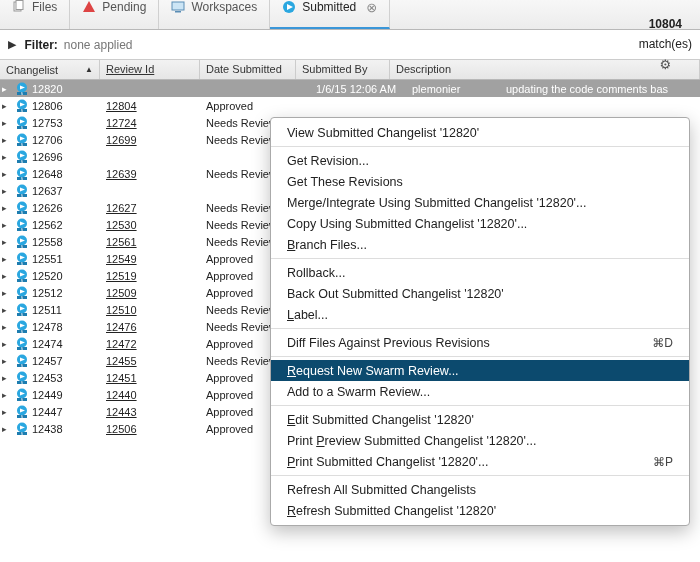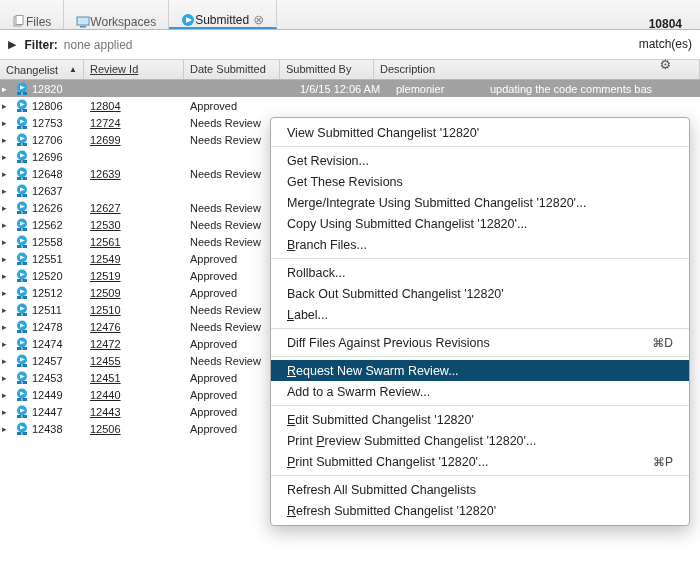--- a/index.html
+++ b/index.html
@@ -1,31 +1,31 @@
 <!DOCTYPE html>
 <html><head>
 <meta charset="utf-8">
 <style>
   * { box-sizing: border-box; margin: 0; padding: 0; font-family: -apple-system, "Helvetica Neue", Arial, sans-serif; }
   body { width: 700px; height: 562px; overflow: hidden; background: #fff; position: relative; font-size: 12px; color: #222; }
   .tabbar { display: flex; align-items: center; height: 30px; border-bottom: 1px solid #b8b8b8; background: linear-gradient(#f7f7f7,#ececec); }
-  .tab { display: flex; align-items: flex-end; padding: 0 12px; height: 100%; border-right: 1px solid #d0d0d0; color: #555; cursor: default; }
+  .tab { display: flex; align-items: flex-start; gap: 6px; padding: 0 12px; height: 100%; border-right: 1px solid #d0d0d0; color: #555; cursor: default; }
   .tab.active { border-bottom: 2px solid #3a96d8; color: #222; }
   .tab .ico { width: 14px; height: 14px; display: inline-flex; align-items: center; justify-content: center; }
   .tab .close { color: #888; font-size: 13px; margin-left: 4px; }
   .filterbar { display: flex; align-items: center; height: 30px; border-bottom: 1px solid #ccc; padding: 0 8px; background: #fff; }
   .filterbar .play { font-size: 11px; margin-right: 8px; color: #333; }
   .filterbar .lbl { font-weight: bold; margin-right: 6px; }
   .filterbar .applied { color: #777; }
   .filterbar .right { margin-left: auto; display: flex; align-items: center; gap: 6px; flex-direction: column; }
   .matchcount { font-weight: bold; }
   .gear { font-size: 13px; color: #555; }
   .headerrow { display: flex; height: 20px; background: linear-gradient(#f2f2f2,#e6e6e6); border-bottom: 1px solid #b8b8b8; font-size: 11px; color: #333; }
   .headerrow > div { border-right: 1px solid #ccc; padding: 3px 6px; white-space: nowrap; overflow: hidden; }
-  .col-cl { width: 84px; display:flex; align-items:center; gap:2px;}
+  .col-cl { width: 100px; display:flex; align-items:center; gap:2px;}
   .col-rev { width: 100px; text-decoration: underline; }
   .col-state { width: 110px; }
   .col-date { width: 96px; }
   .col-by { width: 94px; }
   .col-desc { flex: 1; border-right: none; }
   .rows { height: 460px; overflow: hidden; }
   .row { display: flex; height: 17px; align-items: center; font-size: 11px; }
   .row.selected { background: #a1a1a1; color: #fff; }
   .row > div { padding: 0 6px; white-space: nowrap; overflow: hidden; }
   .row .col-cl { display: flex; align-items: center; gap: 3px; padding-left: 2px;}
@@ -50,20 +50,28 @@
         <svg viewBox="0 0 14 14">
           <rect x="2" y="2" width="7" height="9" fill="none" stroke="#999"></rect>
           <rect x="4" y="0.5" width="7" height="9" fill="#fff" stroke="#999"></rect>
         </svg>
       </span>
     <span>Files</span>
   </div>
   <div class="tab">
     <span class="ico">
         <svg viewBox="0 0 14 14">
+          <polygon points="7,1 13,12 1,12" fill="#d44"></polygon>
+        </svg>
+      </span>
+    <span>Pending</span>
+  </div>
+  <div class="tab">
+    <span class="ico">
+        <svg viewBox="0 0 14 14">
           <rect x="1" y="2" width="12" height="8" fill="#cce5f5" stroke="#5a8db5"></rect>
           <rect x="4" y="11" width="6" height="1.5" fill="#5a8db5"></rect>
         </svg>
       </span>
     <span>Workspaces</span>
   </div>
   <div class="tab active">
     <span class="ico">
         <svg viewBox="0 0 14 14">
           <circle cx="7" cy="7" r="6" fill="#2aa7e0"></circle>

